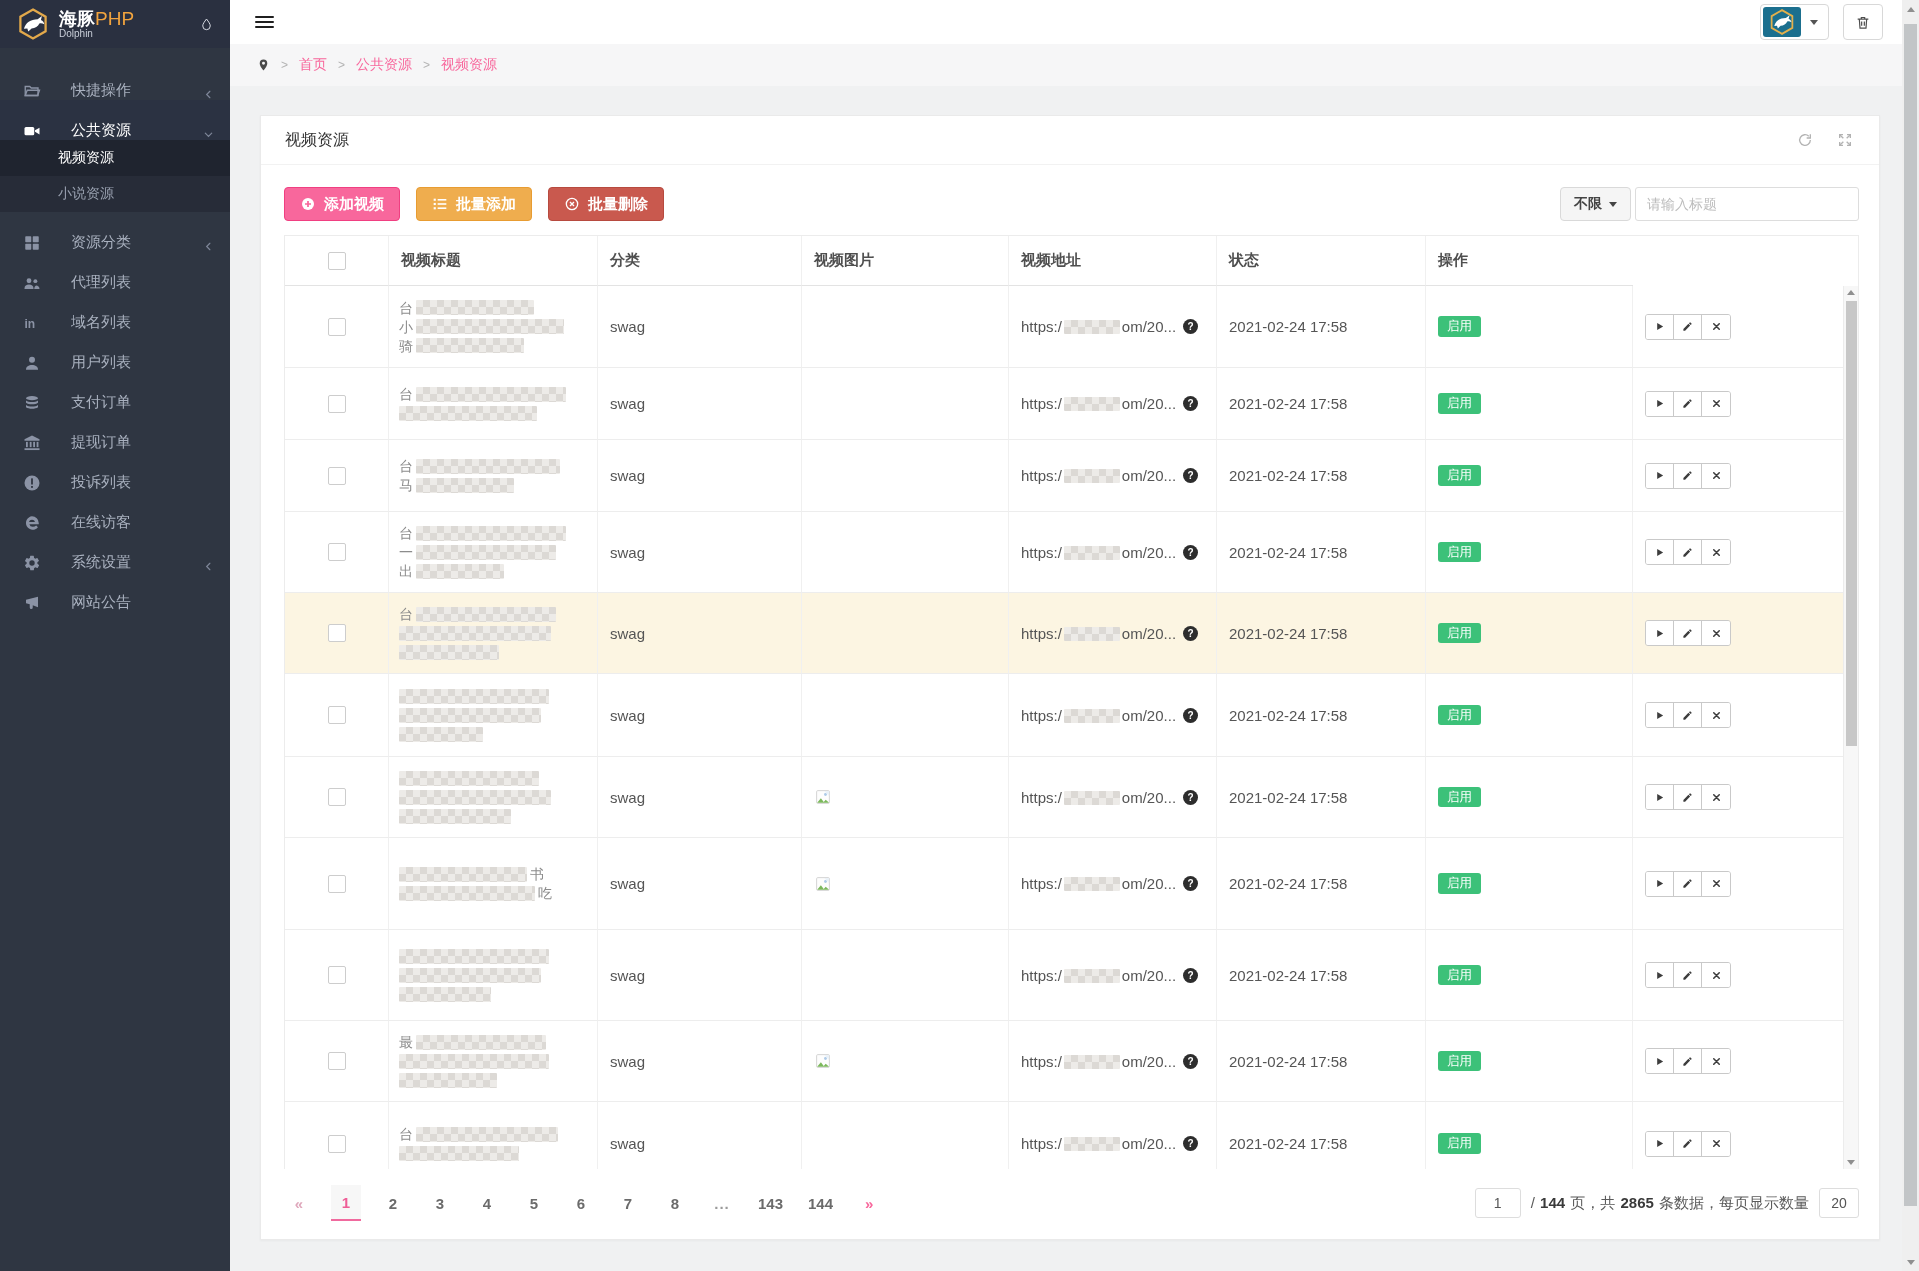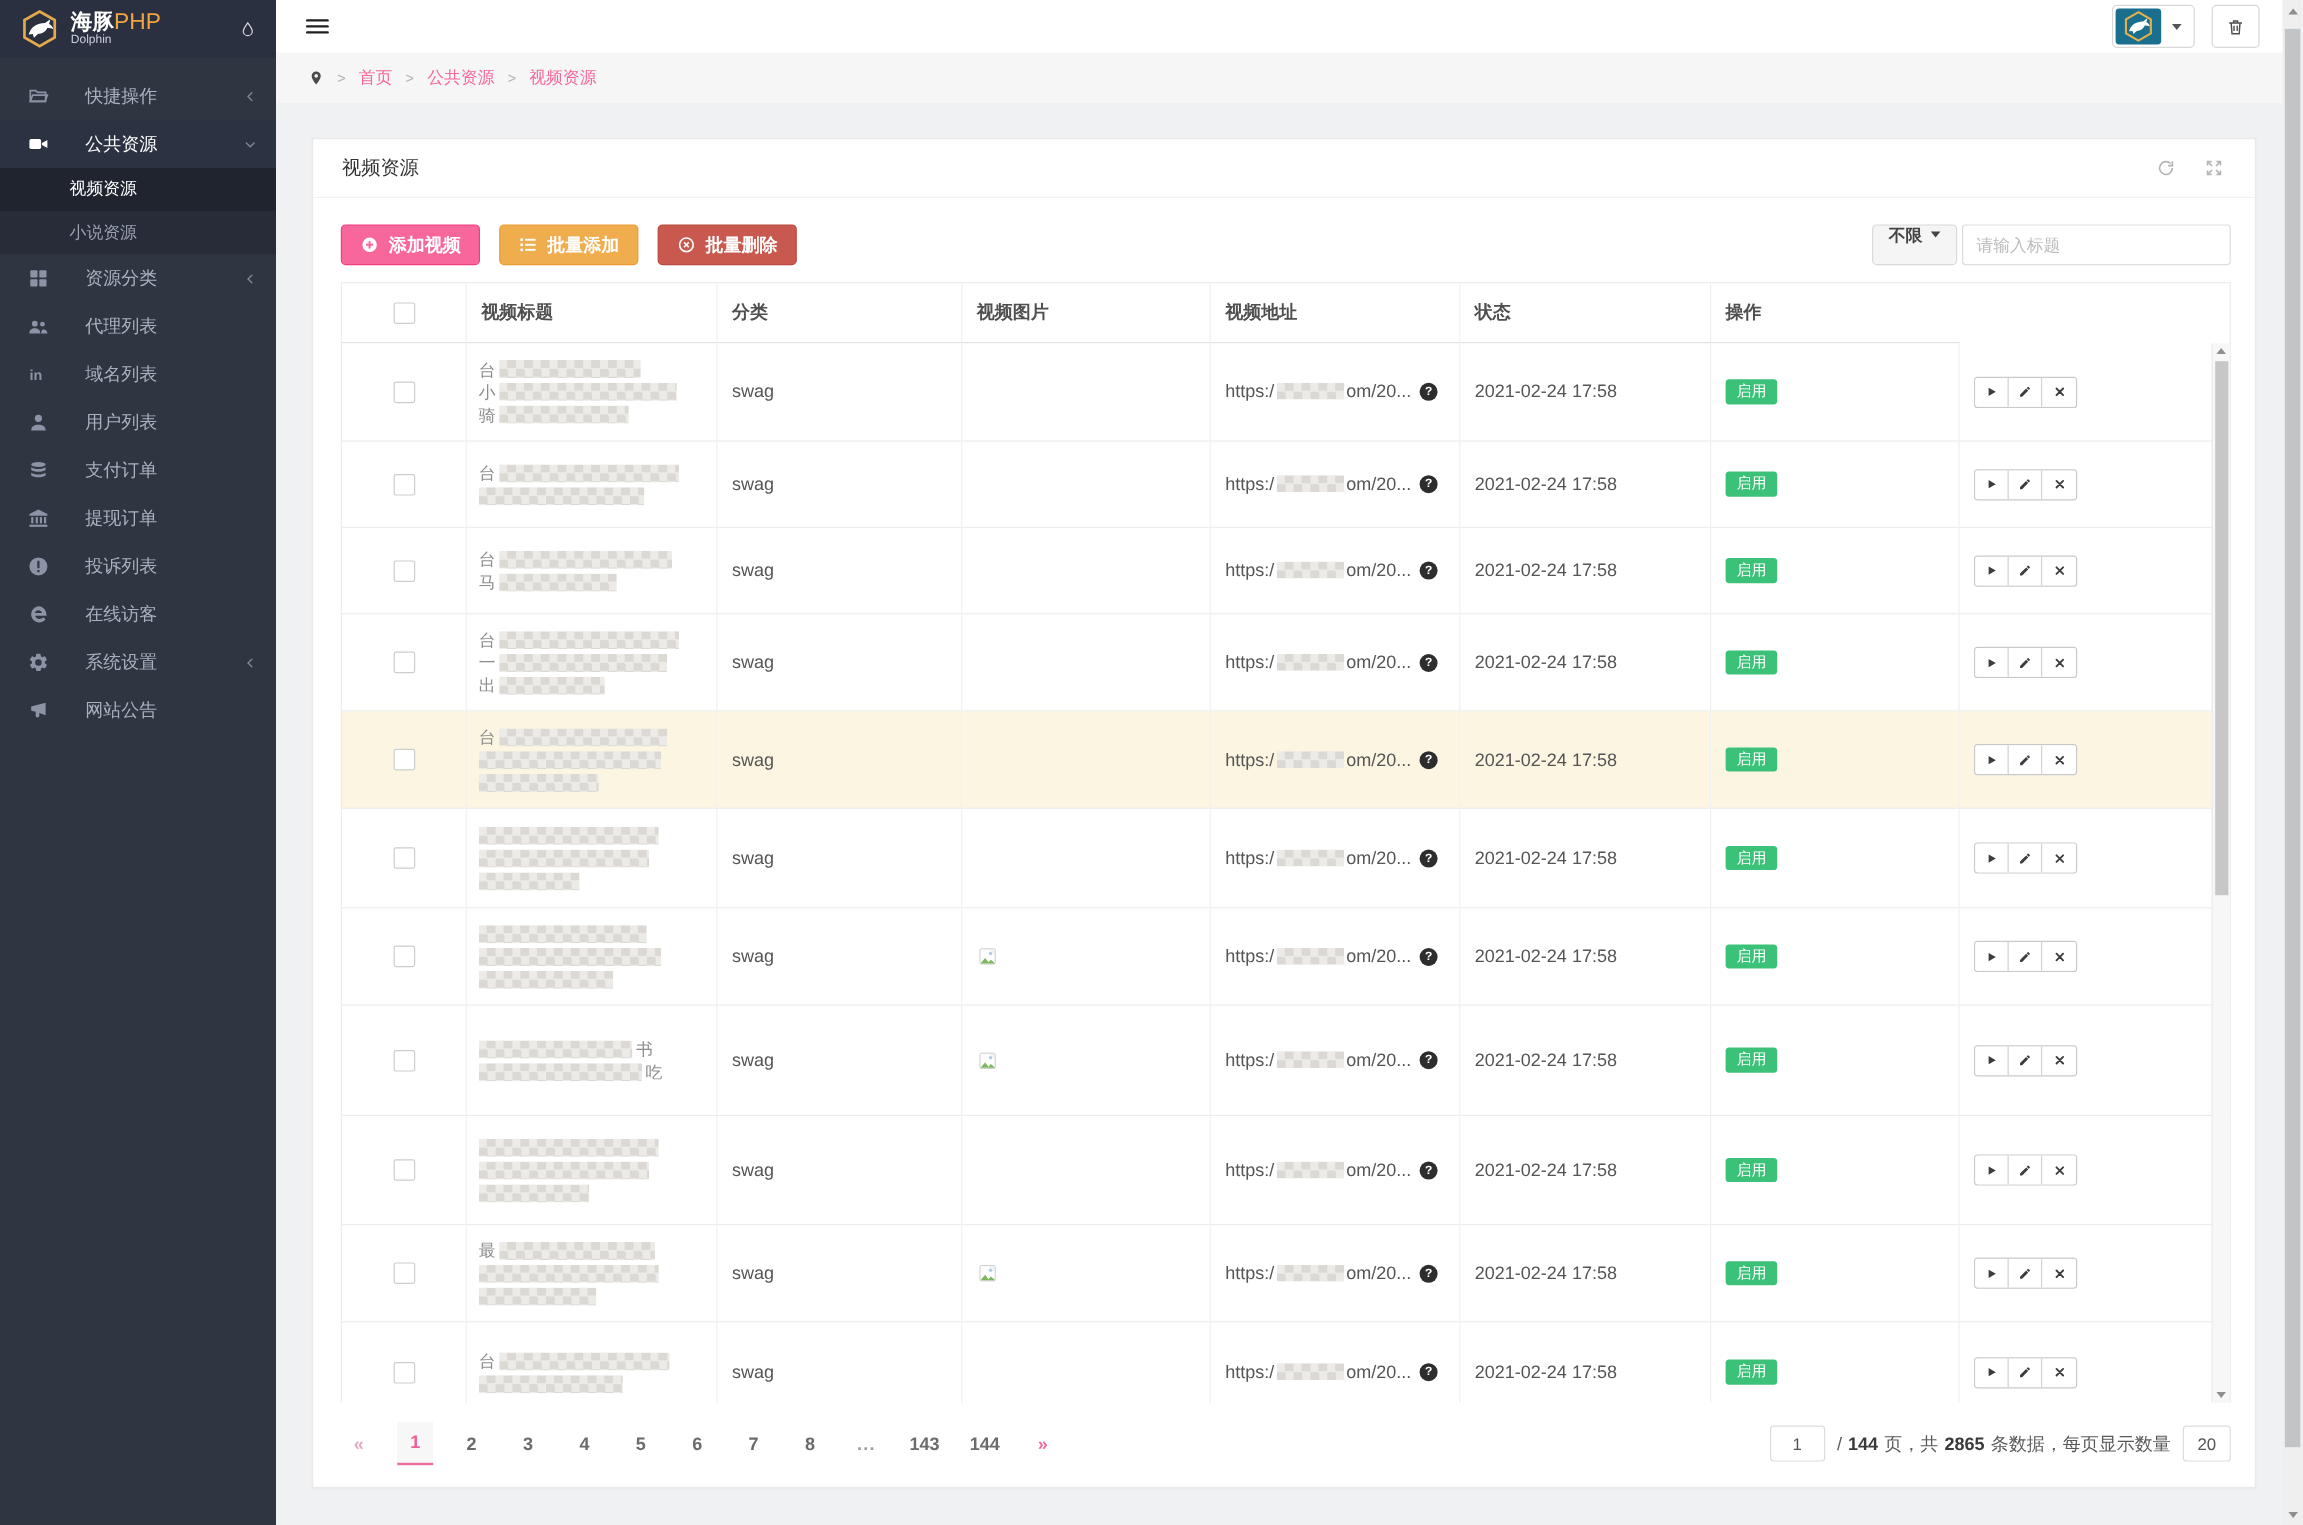--- a/index.html
+++ b/index.html
@@ -10,21 +10,21 @@
 
 .sidebar{width:230px;flex-shrink:0;background:var(--sidebar-bg,#2f3642);color:#a9b1bf}
 .logo-bar{height:48px;display:flex;align-items:center;gap:9px;padding:0 16px;background:#2a3040;cursor:pointer}
 .logo-hex{width:34px;height:34px}
 .brand-line{line-height:17px}
 .brand-cn{color:#fff;font-weight:bold;font-size:18px}
 .brand-php{color:var(--brand-orange,#f2a43e);font-weight:normal;font-size:19px}
 .brand-sub{color:#c9ced8;font-size:10px;line-height:11px}
 .droplet{margin-left:auto;width:15px;height:19px;color:#d6dae2}
 .menu{padding-top:12px}
-.m-item{height:40px;display:flex;align-items:center;padding:0 16px 0 23px;font-size:15px;cursor:pointer}
+.m-item{height:40px;display:flex;align-items:flex-end;padding:0 16px 0 23px;font-size:15px;cursor:pointer}
 .m-item.open{color:#fff;background:#2b3242}
 .mi{width:18px;height:18px;margin-right:30px;color:#8b93a5;flex-shrink:0}
 .m-item.open .mi{color:#fff}
 .m-label{flex:1}
 .chev{width:11px;height:11px;color:#7e8698;margin-left:auto}
 .submenu{background:#272c38}
 .s-item{height:36px;display:flex;align-items:center;padding-left:58px;font-size:14px;color:#99a1b0;cursor:pointer}
 .s-item.active{background:#1f242f;color:#fff}
 
 
@@ -55,21 +55,21 @@
 .panel-tools .ic{width:16px;height:16px;cursor:pointer}
 
 .toolbar{display:flex;align-items:center;padding:22px 20px 14px 23px;flex-shrink:0}
 .tb-left{display:flex;gap:16px}
 .btn{height:34px;display:inline-flex;align-items:center;gap:8px;padding:0 15px;border-radius:4px;color:#fff;font-size:15px;font-weight:bold;cursor:pointer}
 .btn .bic{width:16px;height:16px}
 .btn-pink{background:var(--accent,#f8679c);border:1px solid var(--accent-dark,#f03f81)}
 .btn-amber{background:var(--warning,#efad4e);border:1px solid var(--warning-dark,#e89c31)}
 .btn-red{background:var(--danger,#c9594e);border:1px solid var(--danger-dark,#b74a3f)}
 .tb-right{margin-left:auto;display:flex;gap:4px}
-.filter-btn{height:34px;padding:0 13px;background:#f5f5f5;border:1px solid #d9d9d9;border-radius:4px;font-size:14px;font-weight:bold;color:#444;display:flex;align-items:flex-start;cursor:pointer}
+.filter-btn{height:34px;padding:0 13px;background:#f5f5f5;border:1px solid #d9d9d9;border-radius:4px;font-size:14px;font-weight:bold;color:#444;display:flex;align-items:center;cursor:pointer}
 .filter-btn .caret{margin:5px 0 0 7px;border-top-color:#444}
 .search-input{width:224px;height:34px;border:1px solid #ddd;border-radius:3px;padding:0 11px;font-size:14px;color:#555;outline:none;font-family:inherit}
 .search-input::placeholder{color:#bcbcbc}
 
 
 .table{margin:0 20px 0 23px;position:relative;border:1px solid #ececec;border-bottom:none;font-size:15px;color:#555}
 .trow{display:grid;grid-template-columns:104px 209px 204px 207px 208px 209px 207px 1fr}
 .cell{display:flex;align-items:center;padding:0 12px;border-right:1px solid #f0f0f0;min-width:0}
 .cell:last-child{border-right:none}
 .thead .cell{height:50px;font-weight:bold;color:#4f4f4f;border-bottom:1px solid #e3e3e3}

